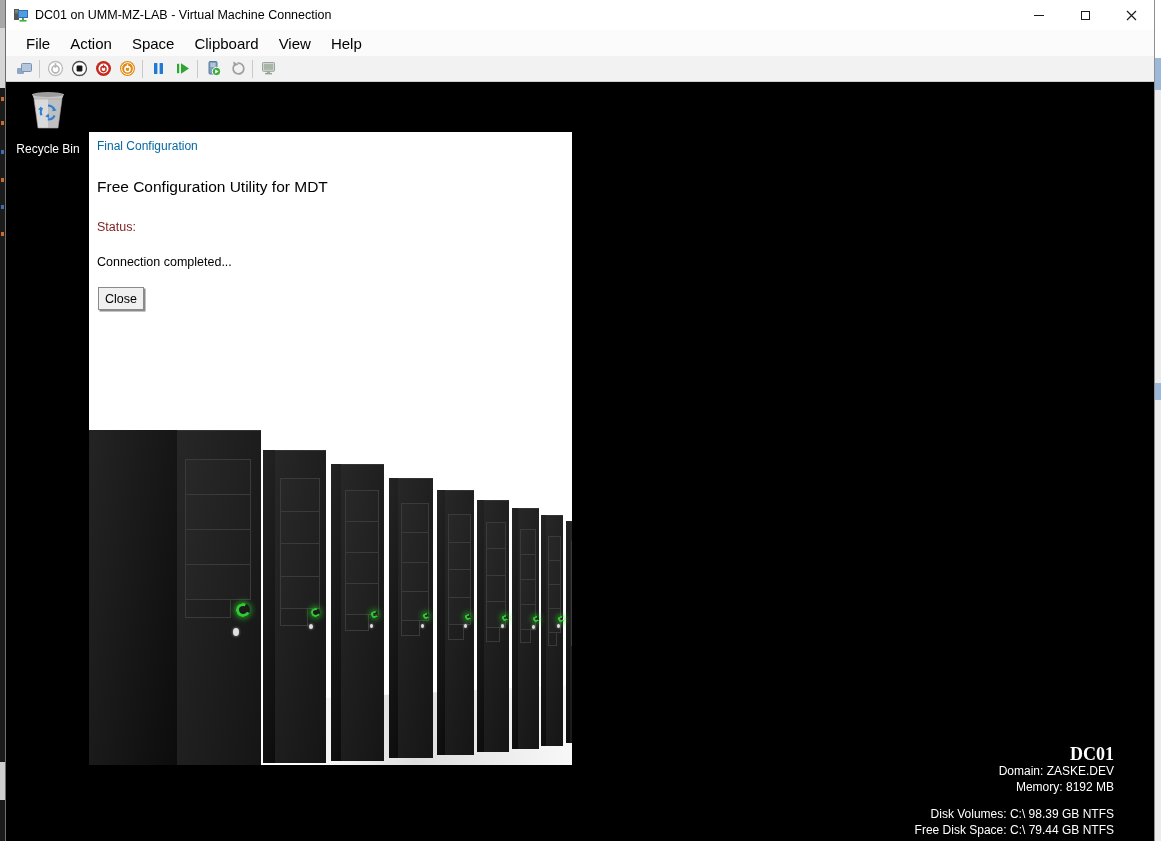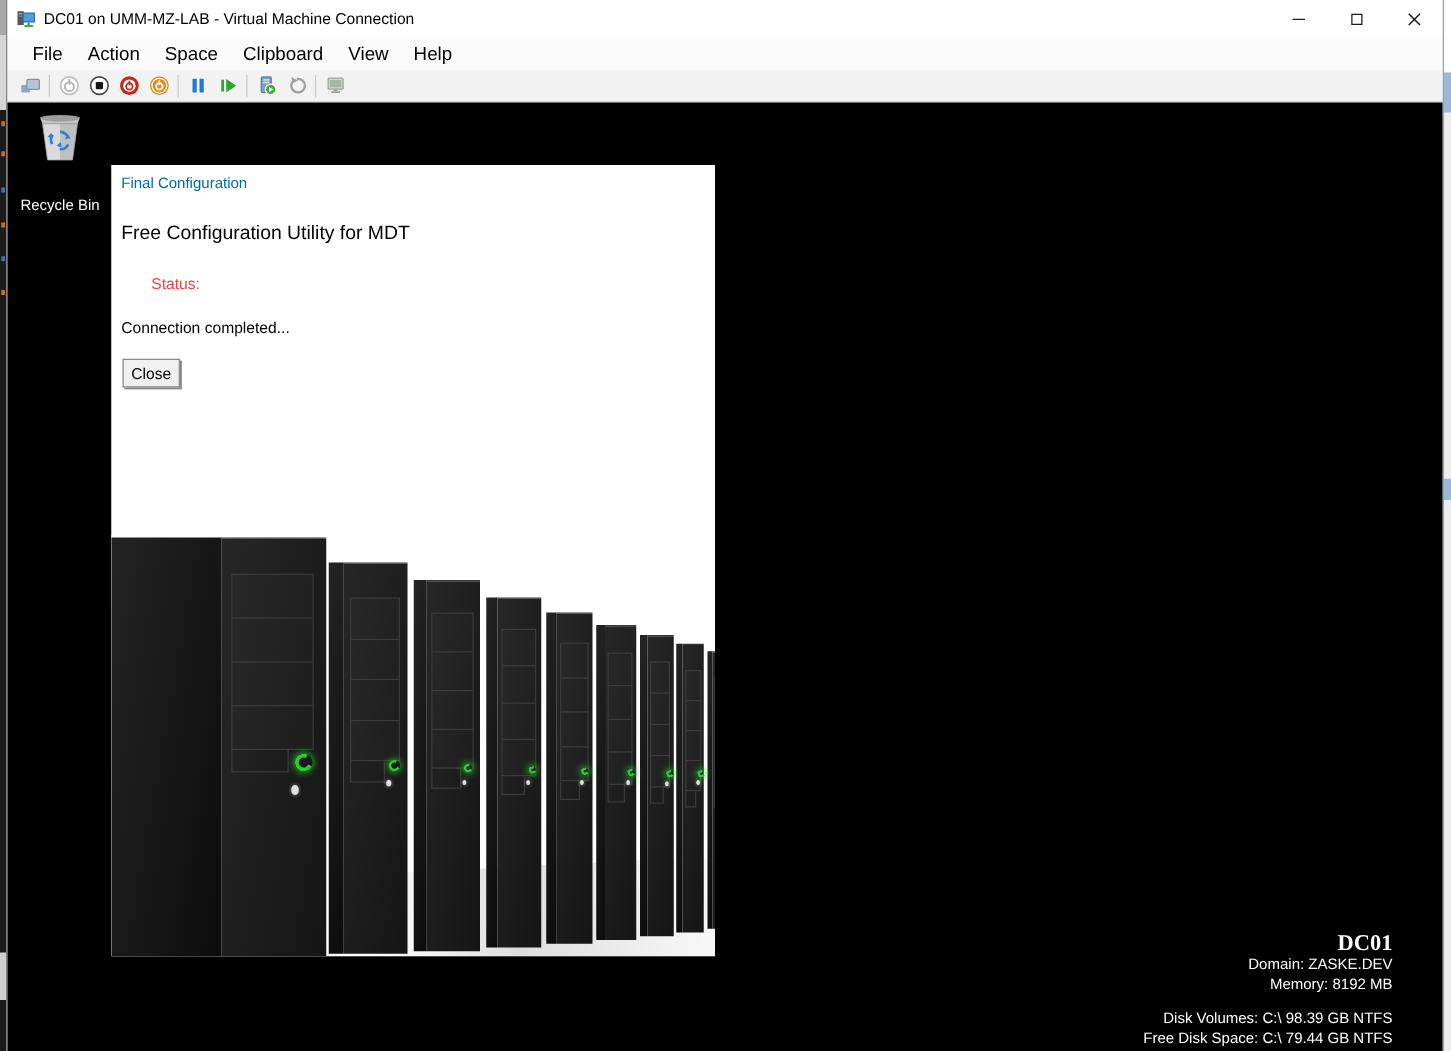--- a/index.html
+++ b/index.html
@@ -33,27 +33,27 @@
   .menu-item { font-size:15px; color:#000; padding:4px 10px; }
 
   .toolbar { position:absolute; left:0; top:56px; right:0; height:26px; background:#f2f2f2; border-bottom:1px solid #cfcfcf; display:flex; align-items:center; padding-left:6px; }
   .tbtn { width:24px; height:22px; display:flex; align-items:center; justify-content:center; }
   .tsep { width:1px; height:18px; background:#c9c9c9; margin:0 3px; }
 
   .viewport { position:absolute; left:0; top:82px; right:0; bottom:0; background:#000; overflow:hidden; }
 
   
   .recycle { position:absolute; left:3px; top:6px; width:78px; text-align:center; }
-  .recycle .rb-label { margin-top:20px; font-size:12px; color:#fff; text-shadow:1px 1px 2px #000; }
+  .recycle .rb-label { margin-top:6px; font-size:12px; color:#fff; text-shadow:1px 1px 2px #000; }
 
   
   .dialog { position:absolute; left:83px; top:50px; width:483px; height:633px; background:#fff; overflow:hidden; }
   .dlg-title { position:absolute; left:8px; top:7px; font-size:12px; color:#0369a1; }
   .dlg-heading { position:absolute; left:8px; top:46px; font-size:15.5px; color:#000; }
-  .dlg-status-label { position:absolute; left:8px; top:88px; font-size:12.5px; color:#ef4444;margin-left:24px; }
+  .dlg-status-label { position:absolute; left:8px; top:88px; font-size:12.5px; color:#7f1d1d; }
   .dlg-status-text { position:absolute; left:8px; top:123px; font-size:12.5px; color:#000; }
   .dlg-close { position:absolute; left:9px; top:155px; width:46px; height:23px; background:#f0f0f0;
                border:1px solid #8a8a8a; box-shadow:1.5px 1.5px 0 #8a8a8a; font-size:12.5px; color:#000;
                font-family:"Liberation Sans", sans-serif; display:flex; align-items:center; justify-content:center; }
 
   
   .server-scene { position:absolute; left:0; bottom:0; width:483px; height:337px; background:#fff; overflow:hidden; }
   .floor-shadow { position:absolute; right:0; bottom:0; width:75%; height:80px; z-index:5;
                   background:linear-gradient(80deg, rgba(0,0,0,0) 25%, rgba(0,0,0,0.13) 55%, rgba(0,0,0,0.03) 95%);
                   transform:skewY(-3deg); transform-origin:bottom right; }

